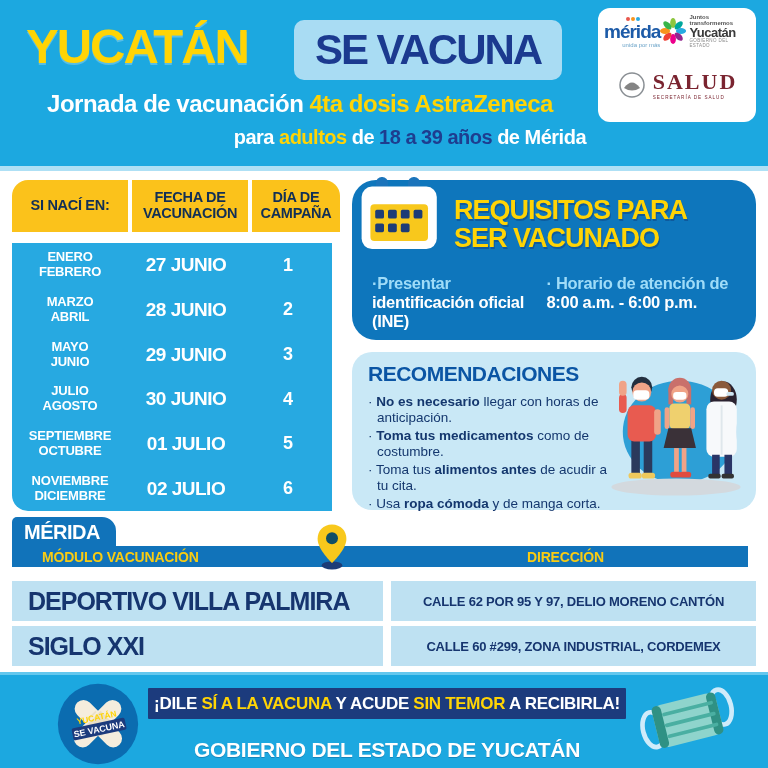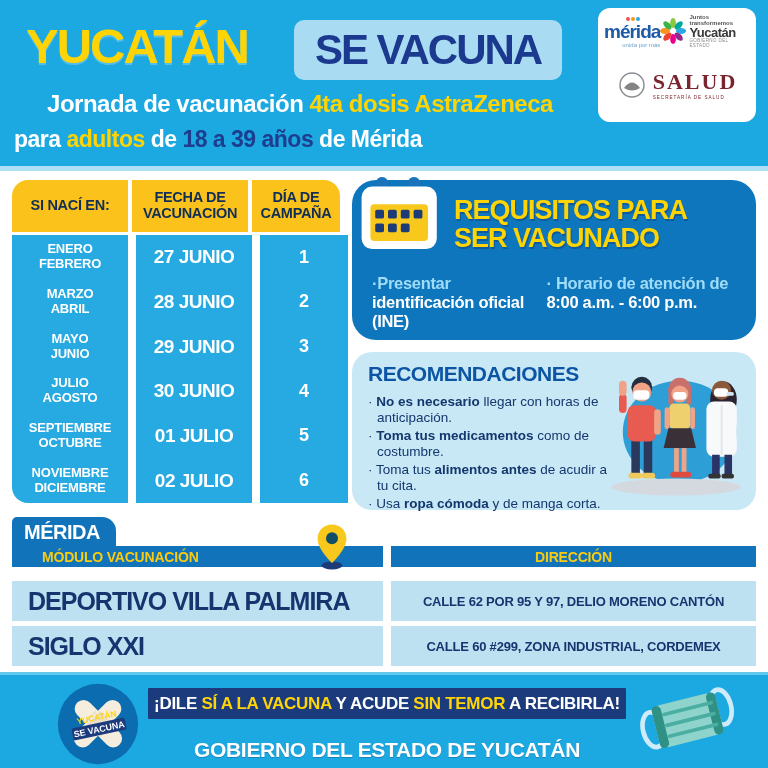--- a/index.html
+++ b/index.html
@@ -23,22 +23,22 @@
     position:absolute;left:26px;top:18px;font-size:49px;font-weight:700;
     color:#FFD405;letter-spacing:-2px;text-shadow:0 2px 0 rgba(255,255,255,.25);
   }
   .title-chip{
     position:absolute;left:294px;top:20px;width:268px;height:60px;background:#A9DCF3;
     border-radius:10px;display:flex;align-items:center;justify-content:center;
   }
   .title-chip span{font-size:42px;font-weight:700;color:#1B3A8F;letter-spacing:-2px;}
   .sub1{position:absolute;left:14px;top:90px;width:572px;text-align:center;
     font-size:24px;font-weight:700;letter-spacing:-0.5px;}
-  .sub2{position:absolute;left:14px;top:126px;width:572px;text-align:left;
-    font-size:23px;font-weight:700;letter-spacing:-0.5px;}
+  .sub2{position:absolute;left:14px;top:126px;width:572px;text-align:right;
+    font-size:20px;font-weight:700;letter-spacing:-0.5px;}
 
   
   .logo-box{position:absolute;left:598px;top:8px;width:158px;height:114px;background:#ffffff;
     border-radius:12px;padding:6px 6px;box-sizing:border-box;}
   .logo-row1{display:flex;align-items:flex-start;justify-content:space-between;height:48px;}
   .merida-logo{position:relative;padding-top:8px;}
   .merida-name{font-size:19px;font-weight:700;color:#1D5BA8;letter-spacing:-1px;line-height:1;}
   .merida-accent{position:absolute;left:22px;top:3px;display:flex;gap:1px;}
   .merida-accent i{width:4px;height:4px;border-radius:50%;display:block;}
   .merida-tag{font-size:6px;color:#6BA3C8;text-align:right;margin-top:1px;}
@@ -51,22 +51,22 @@
   .salud-text{text-align:left;}
   .salud-name{font-family:"Liberation Serif",serif;font-size:22px;font-weight:700;color:#7A2430;letter-spacing:2px;line-height:1;}
   .salud-tag{font-size:4.6px;color:#7A2430;letter-spacing:1px;margin-top:2px;}
 
   
   .sched{position:absolute;left:12px;top:180px;width:328px;height:323px;}
   .sched-head{position:absolute;left:0;top:0;width:328px;height:52px;display:grid;
     grid-template-columns:116px 116px 88px;column-gap:4px;border-radius:16px 16px 0 0;overflow:hidden;}
   .sched-head .hcell{background:#FBC21B;color:#112F56;display:flex;align-items:center;justify-content:center;
     text-align:center;font-size:14.5px;font-weight:700;line-height:1.1;letter-spacing:-0.3px;padding:0 4px;}
-  .sched-body{position:absolute;left:0;top:55px;width:376px;height:268px;display:grid;
-    grid-template-columns:116px 116px 88px;column-gap:8px;grid-auto-rows:1fr;
+  .sched-body{position:absolute;left:0;top:63px;width:376px;height:268px;display:grid;
+    grid-template-columns:116px 116px 88px;column-gap:0;grid-auto-rows:1fr;
     border-radius:0 0 16px 16px;overflow:hidden;}
   .sched-body .cell{background:#27A9E1;color:#ffffff;display:flex;flex-direction:column;
     align-items:center;justify-content:center;text-align:center;}
   .sched-body .born{font-size:13px;font-weight:700;line-height:1.15;letter-spacing:-0.2px;}
   .sched-body .date{font-size:19px;font-weight:700;letter-spacing:-0.5px;}
   .sched-body .day{font-size:18px;font-weight:700;}
 
   
   .req{position:absolute;left:352px;top:180px;width:404px;height:160px;background:#0E76BC;border-radius:24px;}
   .cal-icon{position:absolute;left:8px;top:-6px;width:80px;height:86px;}
@@ -80,21 +80,21 @@
   .rec-title{position:absolute;left:16px;top:10px;font-size:21px;font-weight:700;color:#0B55A4;letter-spacing:-0.5px;}
   .rec-list{position:absolute;left:16px;top:42px;width:248px;display:flex;flex-direction:column;gap:2px;}
   .rec-item{font-size:13.5px;color:#14376E;line-height:1.18;padding-left:9px;text-indent:-9px;}
   .people{position:absolute;right:4px;top:4px;width:152px;height:150px;}
 
   
   .loc-tab{position:absolute;left:12px;top:517px;width:104px;height:30px;background:#1173BA;
     border-radius:5px 14px 0 0;display:flex;align-items:center;padding-left:12px;box-sizing:border-box;}
   .loc-tab span{color:#ffffff;font-size:20px;font-weight:700;letter-spacing:-0.5px;}
   .loc-head{position:absolute;left:12px;top:546px;width:744px;height:21px;display:grid;
-    grid-template-columns:371px 365px;column-gap:8px;border-radius:7px;}
+    grid-template-columns:371px 365px;border-radius:7px;}
   .loc-head .hc{background:#1173BA;display:flex;align-items:center;}
   .loc-head .hc.module{padding-left:30px;}
   .loc-head .hc.address{justify-content:center;}
   .loc-head .hc span{color:#F9CC12;font-size:14px;font-weight:700;letter-spacing:-0.2px;}
   .loc-rows{position:absolute;left:12px;top:581px;width:744px;display:flex;flex-direction:column;gap:5px;}
   .loc-row{display:grid;grid-template-columns:371px 365px;column-gap:8px;height:40px;}
   .loc-row .mod{background:#BEE1F2;display:flex;align-items:center;padding-left:16px;
     font-size:25px;font-weight:700;color:#16356F;letter-spacing:-1px;}
   .loc-row .addr{background:#BEE1F2;display:flex;align-items:center;justify-content:center;
     font-size:13px;font-weight:700;color:#16356F;letter-spacing:-0.2px;}

